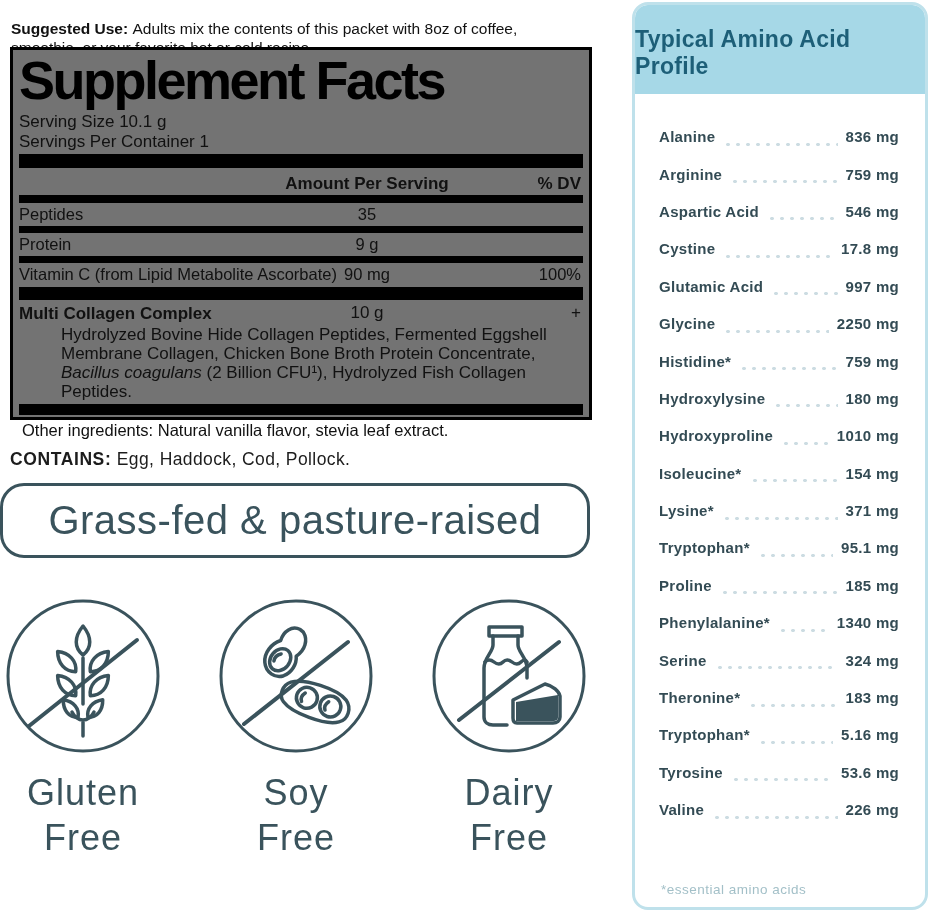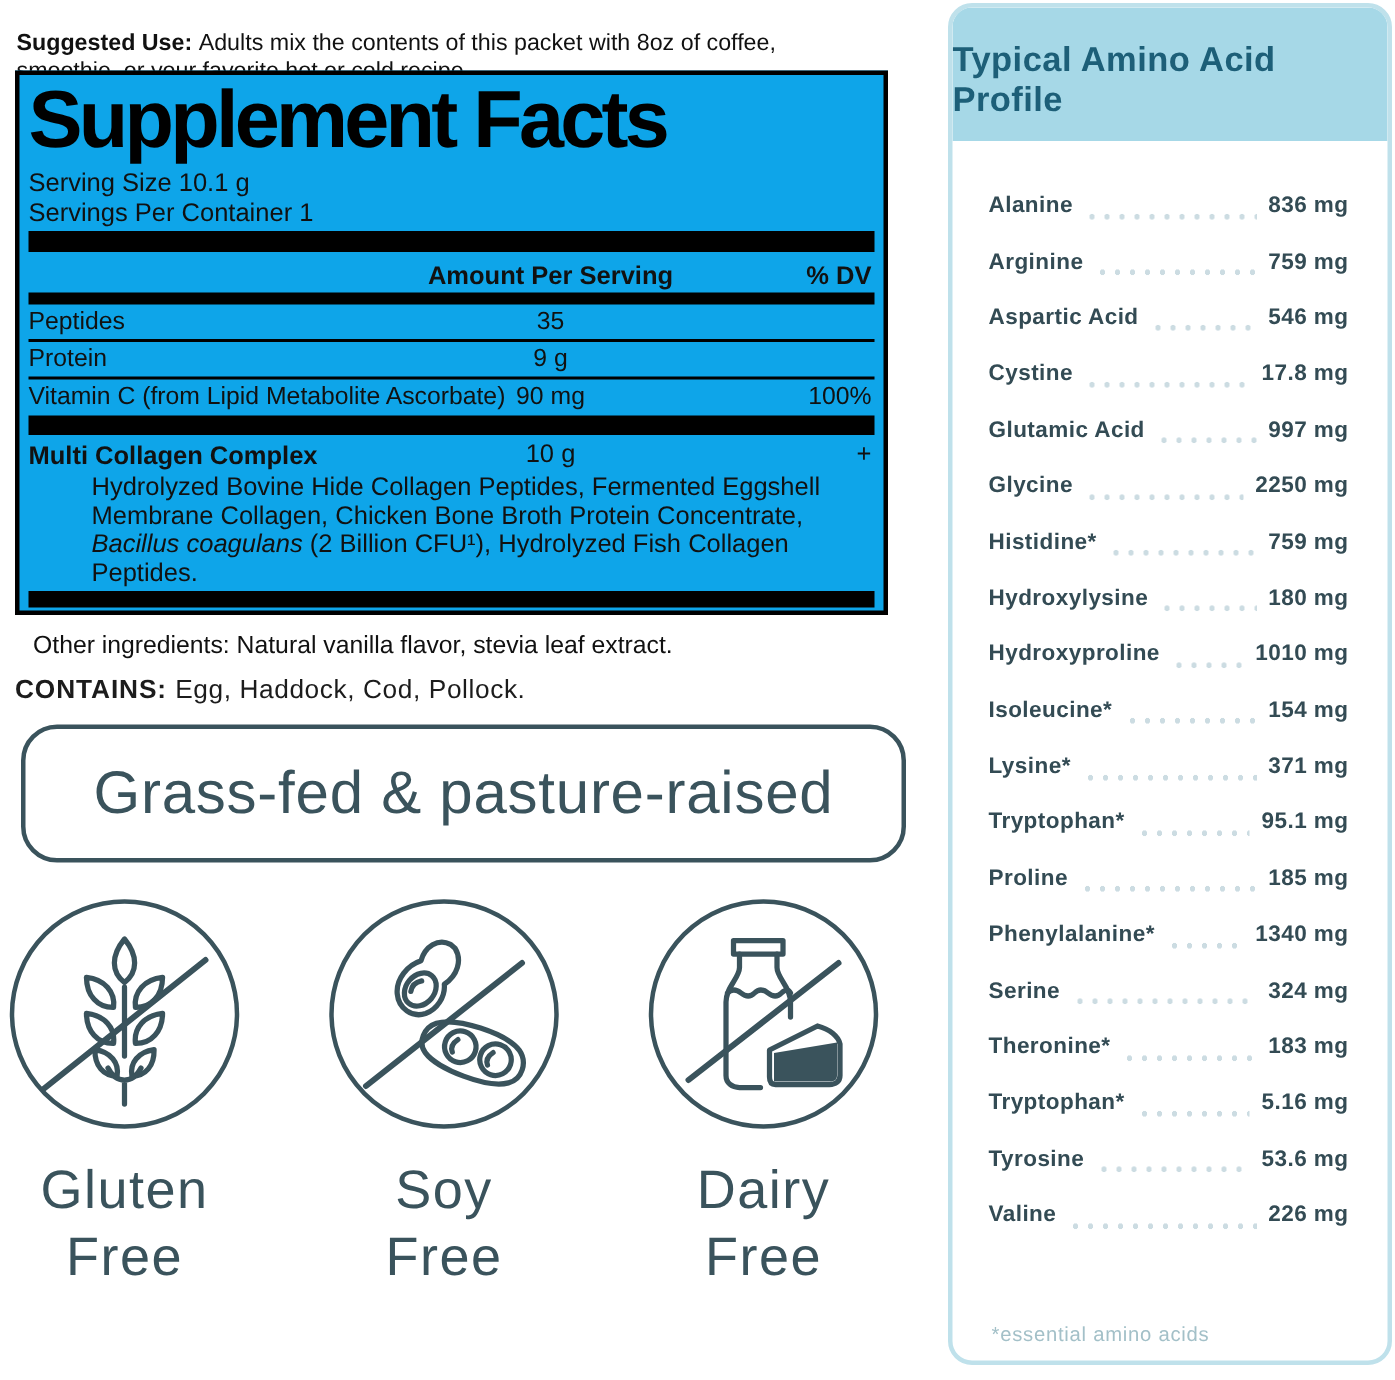--- a/index.html
+++ b/index.html
@@ -8,47 +8,47 @@
   }
   *{box-sizing:border-box;}
   body{margin:0;background:#fff;font-family:"Liberation Sans", sans-serif;color:#111;}
   .page{position:relative;width:930px;height:920px;background:#fff;overflow:hidden;}
 
   
   .suggested{position:absolute;left:11px;top:3px;width:568px;font-size:15.5px;line-height:19px;}
   .suggested b{font-weight:700;}
 
   
-  .sf-box{position:absolute;left:10px;top:47px;width:582px;border:3px solid #000;padding:4px 6px 0;background:#0ea5e9;}
+  .sf-box{position:absolute;left:10px;top:47px;width:582px;border:3px solid #000;padding:4px 6px 0;background:#737373;}
   .sf-title{font-size:54px;line-height:52px;font-weight:900;letter-spacing:-2.5px;margin:0;color:#000;}
   .sf-serving{font-size:17px;line-height:20px;}
   .sf-serving:first-of-type{margin-top:6px;}
   .bar{background:#000;width:100%;}
   .bar.h14{height:14px;margin:2px 0;}
   .bar.h8{height:8px;}
   .bar.h13{height:13px;margin:1px 0;}
   .bar.h11{height:11px;margin:2px 0;}
   .sf-headrow{position:relative;height:25px;font-weight:700;font-size:17px;}
   .sf-amt-head{position:absolute;left:348px;transform:translateX(-50%);top:4px;white-space:nowrap;}
   .sf-dv-head{position:absolute;right:2px;top:4px;}
   .sf-row{position:relative;padding:2px 0;font-size:16.5px;line-height:19px;min-height:23px;}
-  .sf-row + .sf-row{border-top:2px solid #000000;}
+  .sf-row + .sf-row{border-top:7px solid #000000;}
   .sf-amt{position:absolute;left:348px;transform:translateX(-50%);top:2px;white-space:nowrap;}
   .sf-dv{position:absolute;right:2px;top:2px;}
   .sf-complex{position:relative;padding:3px 0 1px;font-size:17px;min-height:23px;}
   .sf-complex .cname{font-weight:700;}
   .sf-desc{padding-left:42px;padding-right:4px;font-size:17px;line-height:19px;margin-bottom:3px;}
   .sf-note{font-size:16px;padding:3px 0 5px;}
 
   .other-ing{position:absolute;left:22px;top:404px;font-size:16.5px;}
   .contains{position:absolute;left:10px;top:431px;font-size:17.5px;letter-spacing:0.4px;color:#1c1c1c;}
   .contains b{font-weight:700;letter-spacing:0.6px;}
 
   
-  .badge{position:absolute;left:14px;top:483px;width:590px;height:92px;border:3px solid var(--slate);
+  .badge{position:absolute;left:0;top:483px;width:590px;height:75px;border:3px solid var(--slate);
     border-radius:24px;display:flex;align-items:center;justify-content:center;
     font-size:40px;color:var(--slate);letter-spacing:0.5px;}
 
   
   .claim{position:absolute;top:596px;width:160px;text-align:center;}
   .claim svg{display:block;width:160px;height:160px;}
   .claim .lbl{margin-top:14px;font-size:36px;line-height:45px;color:var(--slate);letter-spacing:1px;}
   .claim.c1{left:3px;} .claim.c2{left:216px;} .claim.c3{left:429px;}
 
   

